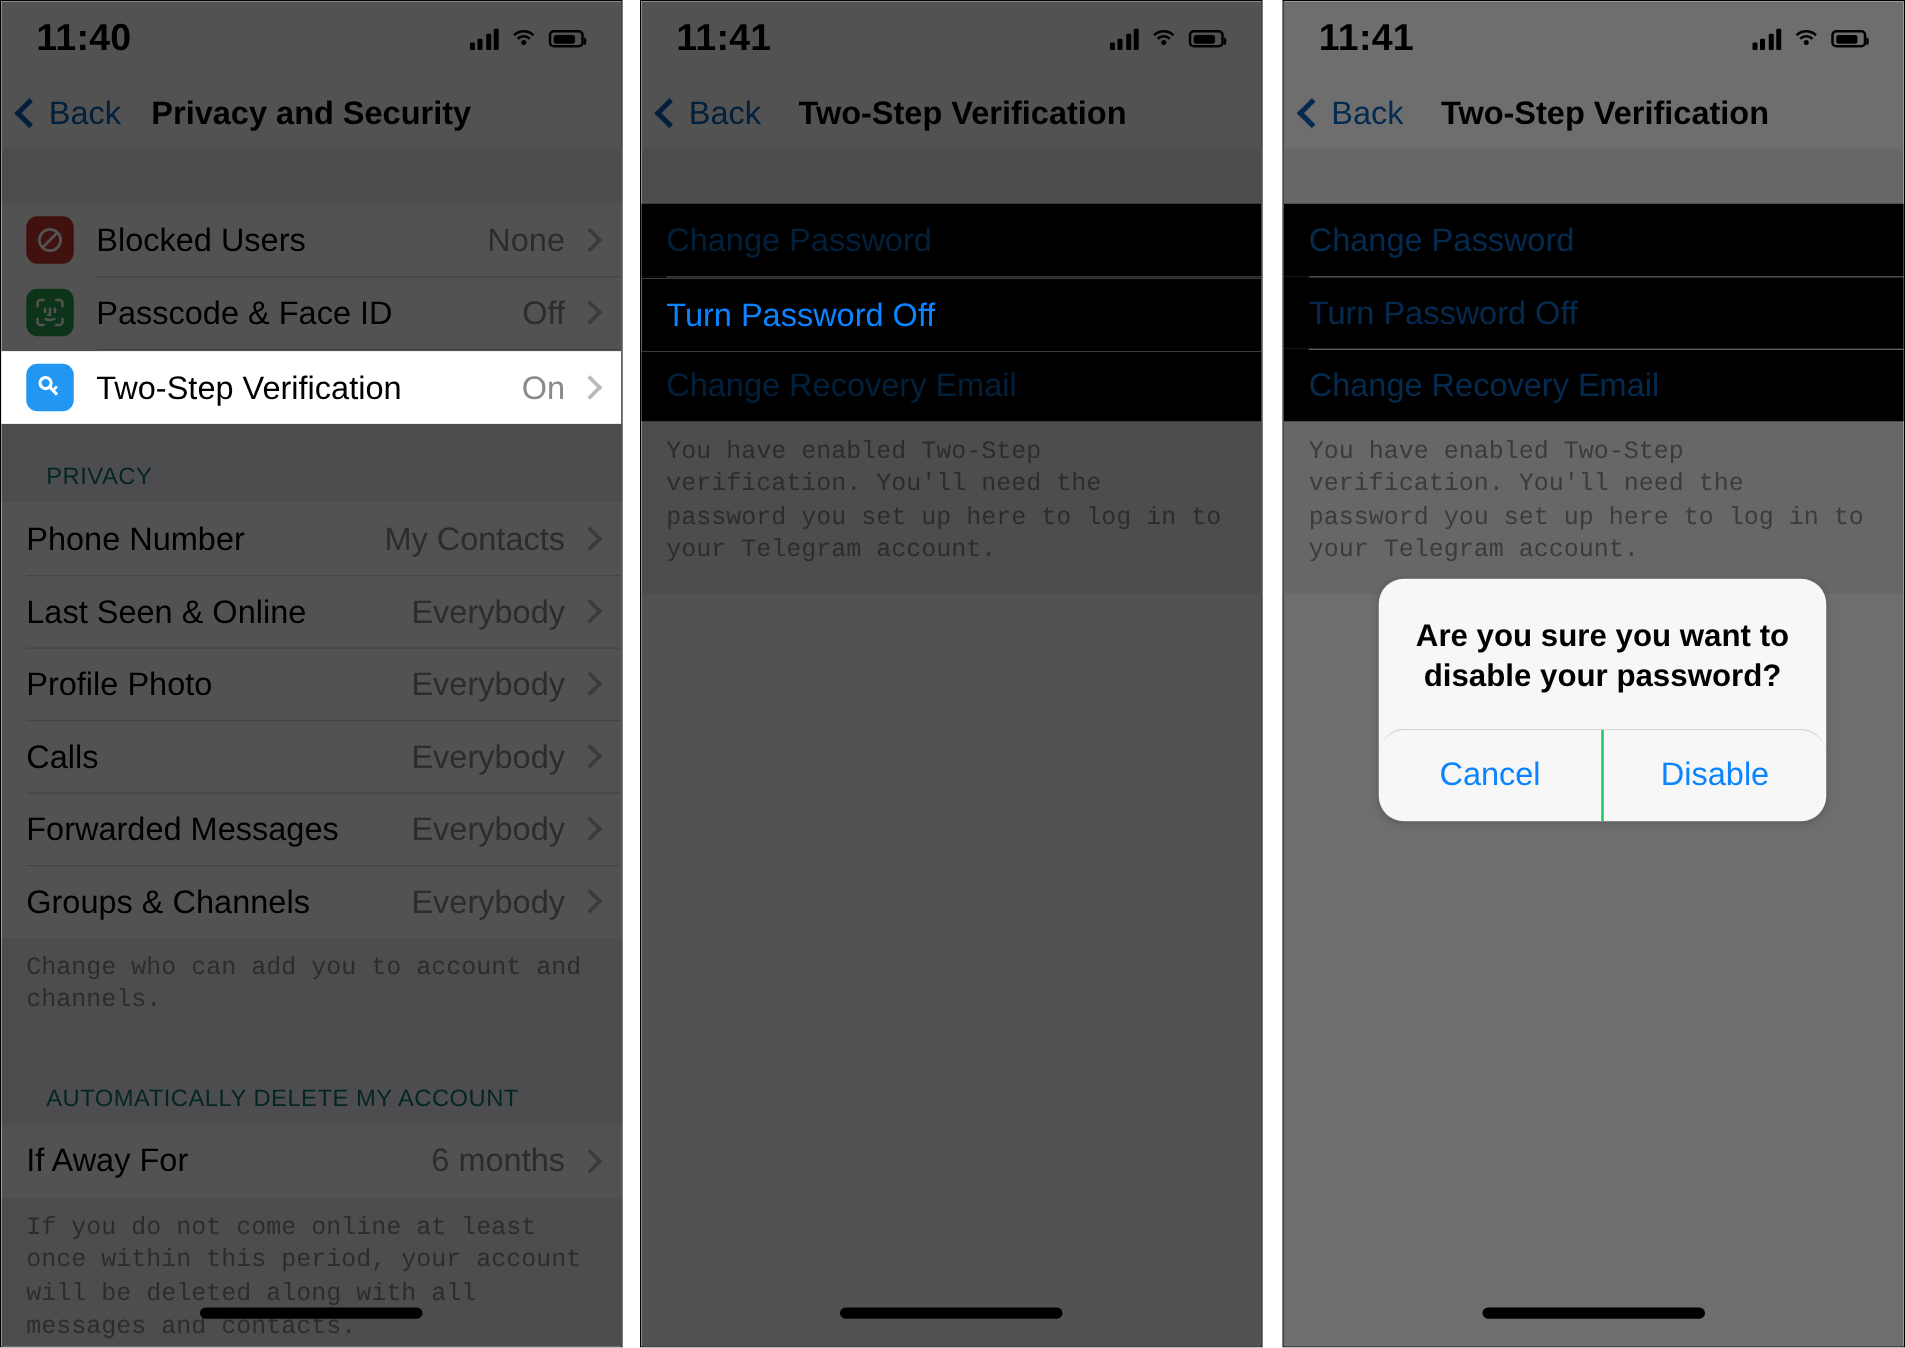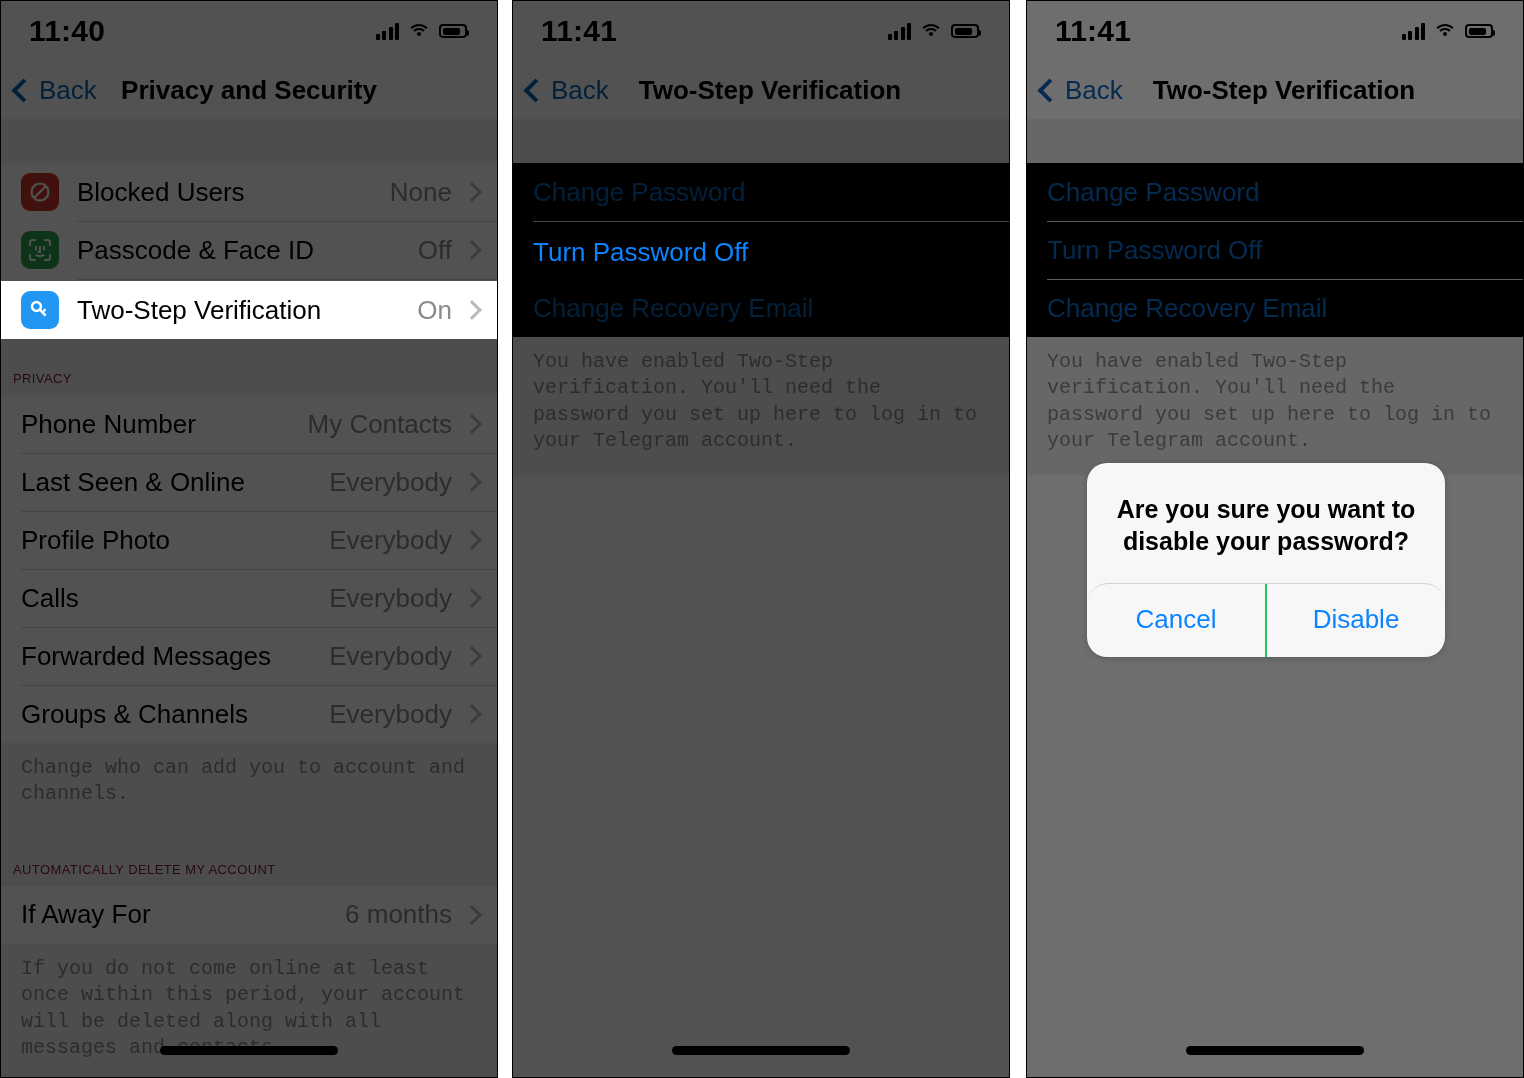--- a/index.html
+++ b/index.html
@@ -81,22 +81,22 @@
     width:38px;height:38px;border-radius:9px;margin-right:18px;flex:none;
     display:flex;align-items:center;justify-content:center;
   }
   .row-label{font-size:26px;color:#000;flex:1;white-space:nowrap;}
   .row-value{font-size:26px;color:#8a8a8e;margin-right:13px;white-space:nowrap;}
   .chev-right{
     width:11px;height:11px;border-right:3px solid #b9b9be;border-top:3px solid #b9b9be;
     transform:rotate(45deg);display:inline-block;flex:none;
   }
   .section-head{
-    font-size:13px;color:#7f1d1d;letter-spacing:.4px;
-    padding:34px 20px 9px 12px;background:#efeff4;
+    font-size:19px;color:#0f766e;letter-spacing:.4px;
+    padding:34px 20px 9px 36px;background:#efeff4;
   }
   .section-foot{
     font-size:20px;color:#8a8a8e;line-height:1.32;
     padding:12px 22px 20px 20px;background:#efeff4;font-family:Liberation Mono, monospace;
   }
   .spacer-lg{height:44px;background:#efeff4;}
 
   
   .link-row{
     position:relative;display:flex;align-items:center;height:58px;
@@ -111,21 +111,21 @@
   .cutout{
     position:absolute;left:0;right:0;z-index:6;
     background:#ffffff;overflow:hidden;
   }
   .cutout .row,.cutout .link-row{height:100%;}
   .cutout .link-text{color:#0a84ff;}
 
   
   .alert{
     position:absolute;z-index:9;
-    left:60px;top:462px;width:358px;
+    left:76px;top:462px;width:358px;
     background:#f7f7f7;border-radius:20px;
     box-shadow:0 1px 6px rgba(0,0,0,.18);
     overflow:hidden;
   }
   .alert-body{padding:30px 26px 26px;text-align:center;}
   .alert-title{font-size:25px;font-weight:bold;color:#000;line-height:1.28;}
   .alert-actions{display:flex;border-top:1px solid #d2d2d4;border-radius:21px;}
   .alert-btn{
     flex:1;text-align:center;padding:20px 0 22px;
     font-size:26px;color:#0a84ff;cursor:pointer;

